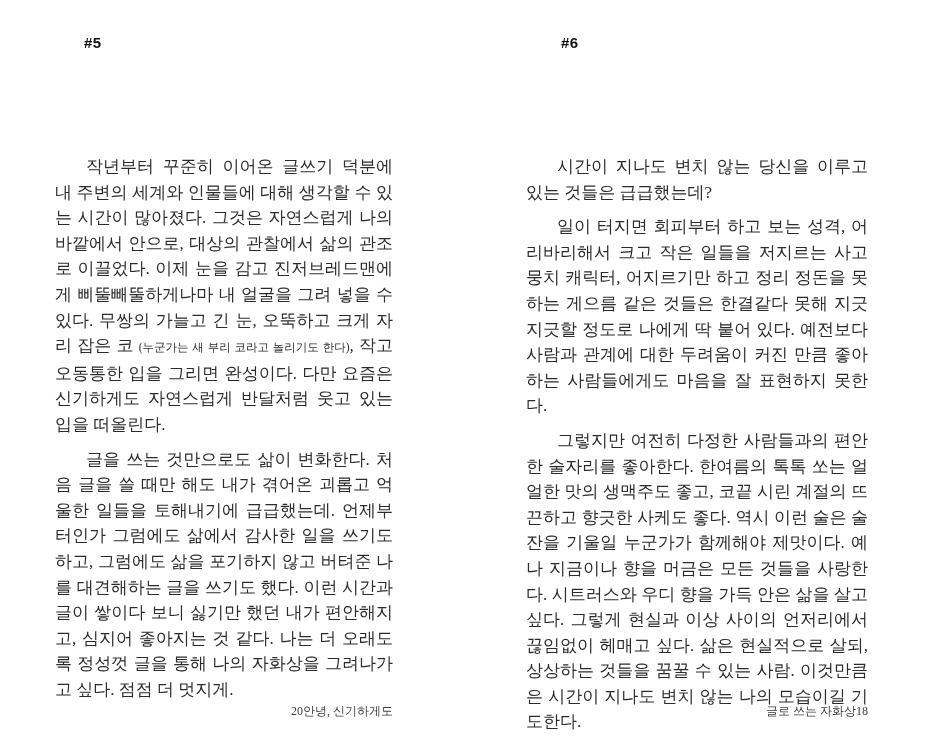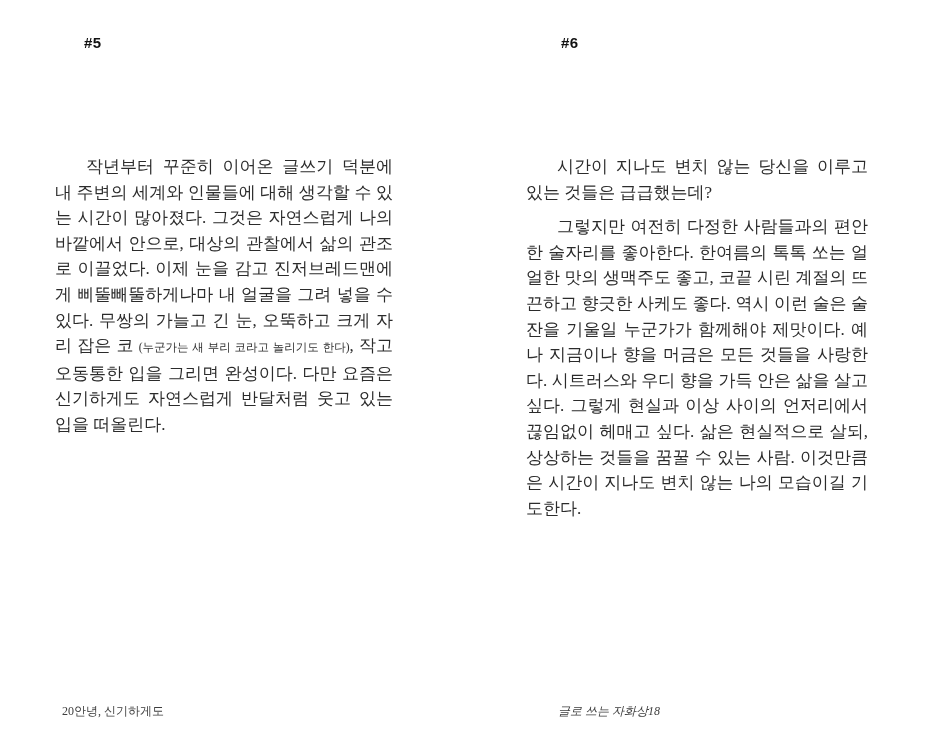--- a/index.html
+++ b/index.html
@@ -42,51 +42,53 @@
     margin: 8px 0 9px 0;
     text-indent: 31px;
   }
   .small-note {
     font-size: 11.5px;
   }
   .page-footer {
     position: absolute;
     top: 703px;
     display: flex;
-    justify-content: flex-start;
+    justify-content: flex-end;
     align-items: baseline;
     font-family: "Liberation Serif", serif;
     font-size: 12px;
     color: #3d3d3d;
   }
   .footer-left  { left: 55px;  width: 338px; }
-  .footer-right { left: 546px; width: 342px; font-style: italic; }
+  .footer-right { left: 526px; width: 342px; }
   .footer-left .footer-pagenum { margin-left: 7px; }
   .footer-right .footer-title  { margin-left: 12px; }
 </style>
 </head>
 <body>
 
 <div class="spread">
 
   <h2 class="chapter-heading heading-left">#5</h2>
 
   <div class="page-body body-left">
       <p><span>작년부터 꾸준히 이어온 글쓰기 덕분에 내 주변의 세계와 인물들에 대해 생각할 수 있는 시간이 많아졌다. 그것은 자연스럽게 나의 바깥에서 안으로, 대상의 관찰에서 삶의 관조로 이끌었다. 이제 눈을 감고 진저브레드맨에게 삐뚤빼뚤하게나마 내 얼굴을 그려 넣을 수 있다. 무쌍의 가늘고 긴 눈, 오뚝하고 크게 자리 잡은 코 </span><span class="small-note">(누군가는 새 부리 코라고 놀리기도 한다)</span><span>, 작고 오동통한 입을 그리면 완성이다. 다만 요즘은 신기하게도 자연스럽게 반달처럼 웃고 있는 입을 떠올린다.</span></p>
+      <p><span>글을 쓰는 것만으로도 삶이 변화한다. 처음 글을 쓸 때만 해도 내가 겪어온 괴롭고 억울한 일들을 토해내기에 급급했는데. 언제부터인가 그럼에도 삶에서 감사한 일을 쓰기도 하고, 그럼에도 삶을 포기하지 않고 버텨준 나를 대견해하는 글을 쓰기도 했다. 이런 시간과 글이 쌓이다 보니 싫기만 했던 내가 편안해지고, 심지어 좋아지는 것 같다. 나는 더 오래도록 정성껏 글을 통해 나의 자화상을 그려나가고 싶다. 점점 더 멋지게.</span></p>
     </div>
 
   <footer class="page-footer footer-left">
     <span class="footer-pagenum">20</span>
     <span class="footer-title">안녕, 신기하게도</span>
   </footer>
 
   <h2 class="chapter-heading heading-right">#6</h2>
 
   <div class="page-body body-right">
       <p><span>시간이 지나도 변치 않는 당신을 이루고 있는 것들은 급급했는데?</span></p>
+      <p><span>일이 터지면 회피부터 하고 보는 성격, 어리바리해서 크고 작은 일들을 저지르는 사고뭉치 캐릭터, 어지르기만 하고 정리 정돈을 못 하는 게으름 같은 것들은 한결같다 못해 지긋지긋할 정도로 나에게 딱 붙어 있다. 예전보다 사람과 관계에 대한 두려움이 커진 만큼 좋아하는 사람들에게도 마음을 잘 표현하지 못한다.</span></p>
       <p><span>그렇지만 여전히 다정한 사람들과의 편안한 술자리를 좋아한다. 한여름의 톡톡 쏘는 얼얼한 맛의 생맥주도 좋고, 코끝 시린 계절의 뜨끈하고 향긋한 사케도 좋다. 역시 이런 술은 술잔을 기울일 누군가가 함께해야 제맛이다. 예나 지금이나 향을 머금은 모든 것들을 사랑한다. 시트러스와 우디 향을 가득 안은 삶을 살고 싶다. 그렇게 현실과 이상 사이의 언저리에서 끊임없이 헤매고 싶다. 삶은 현실적으로 살되, 상상하는 것들을 꿈꿀 수 있는 사람. 이것만큼은 시간이 지나도 변치 않는 나의 모습이길 기도한다.</span></p>
     </div>
 
   <footer class="page-footer footer-right">
     <span class="footer-title">글로 쓰는 자화상</span>
     <span class="footer-pagenum">18</span>
   </footer>
 
 </div>
 

